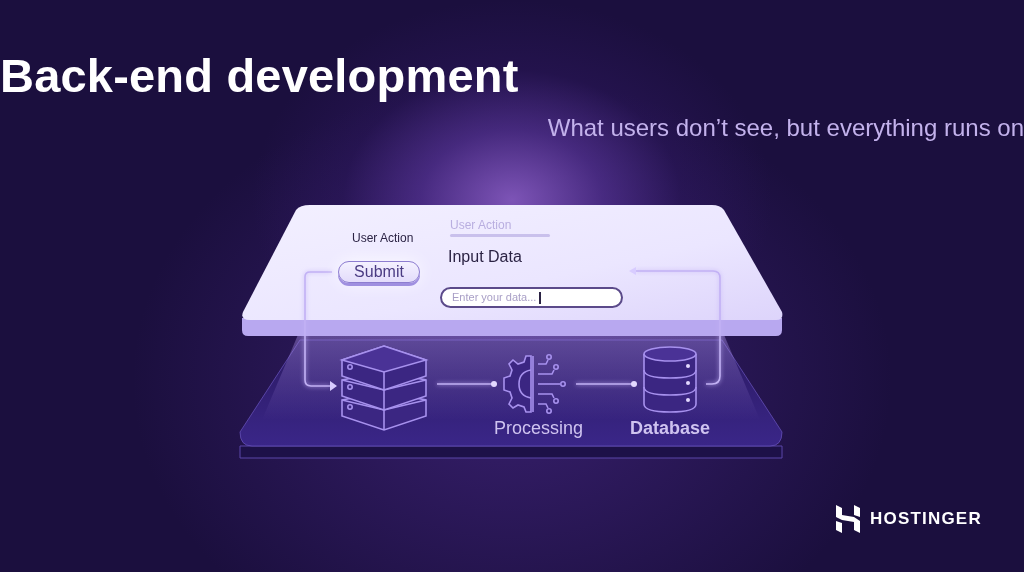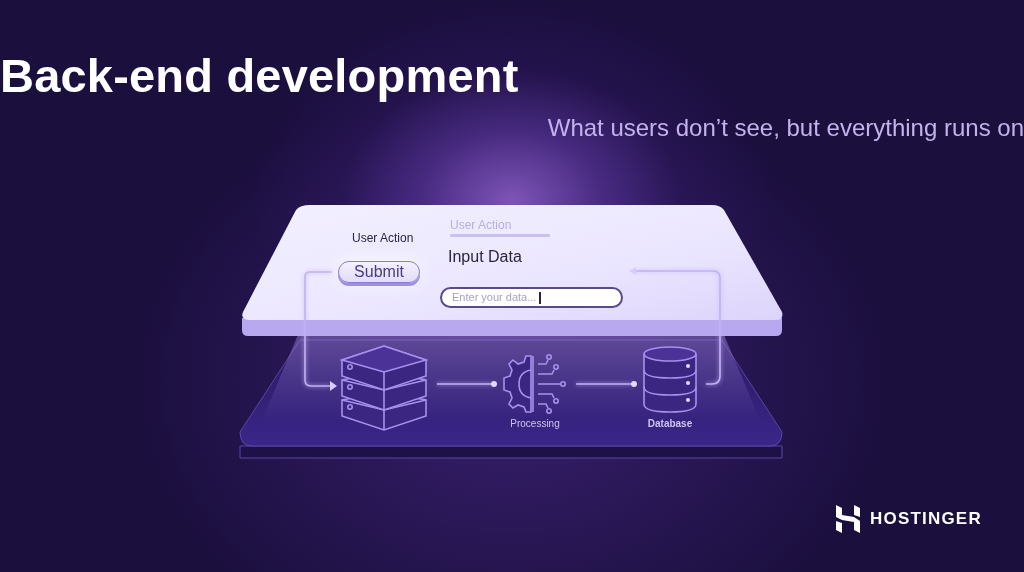--- a/index.html
+++ b/index.html
@@ -22,21 +22,21 @@
     font-size: 47px; font-weight: 700; letter-spacing: 0.2px;
   }
   .subtitle {
     position: absolute; left: 0; right: 0; top: 114px;
     text-align: right; color: #c3b2ec;
     font-size: 24px; font-weight: 400;
   }
   svg.scene { position: absolute; left: 0; top: 0; }
 
   .label {
-    position: absolute; font-size: 10px; color: #cfc3f0;
+    position: absolute; font-size: 18px; color: #cfc3f0;
     text-align: center;
   }
 
   
   .ua-label {
     position: absolute; left: 352px; top: 231px;
     font-size: 12px; color: #2b2344;
   }
   .ua-faded {
     position: absolute; left: 450px; top: 218px;

